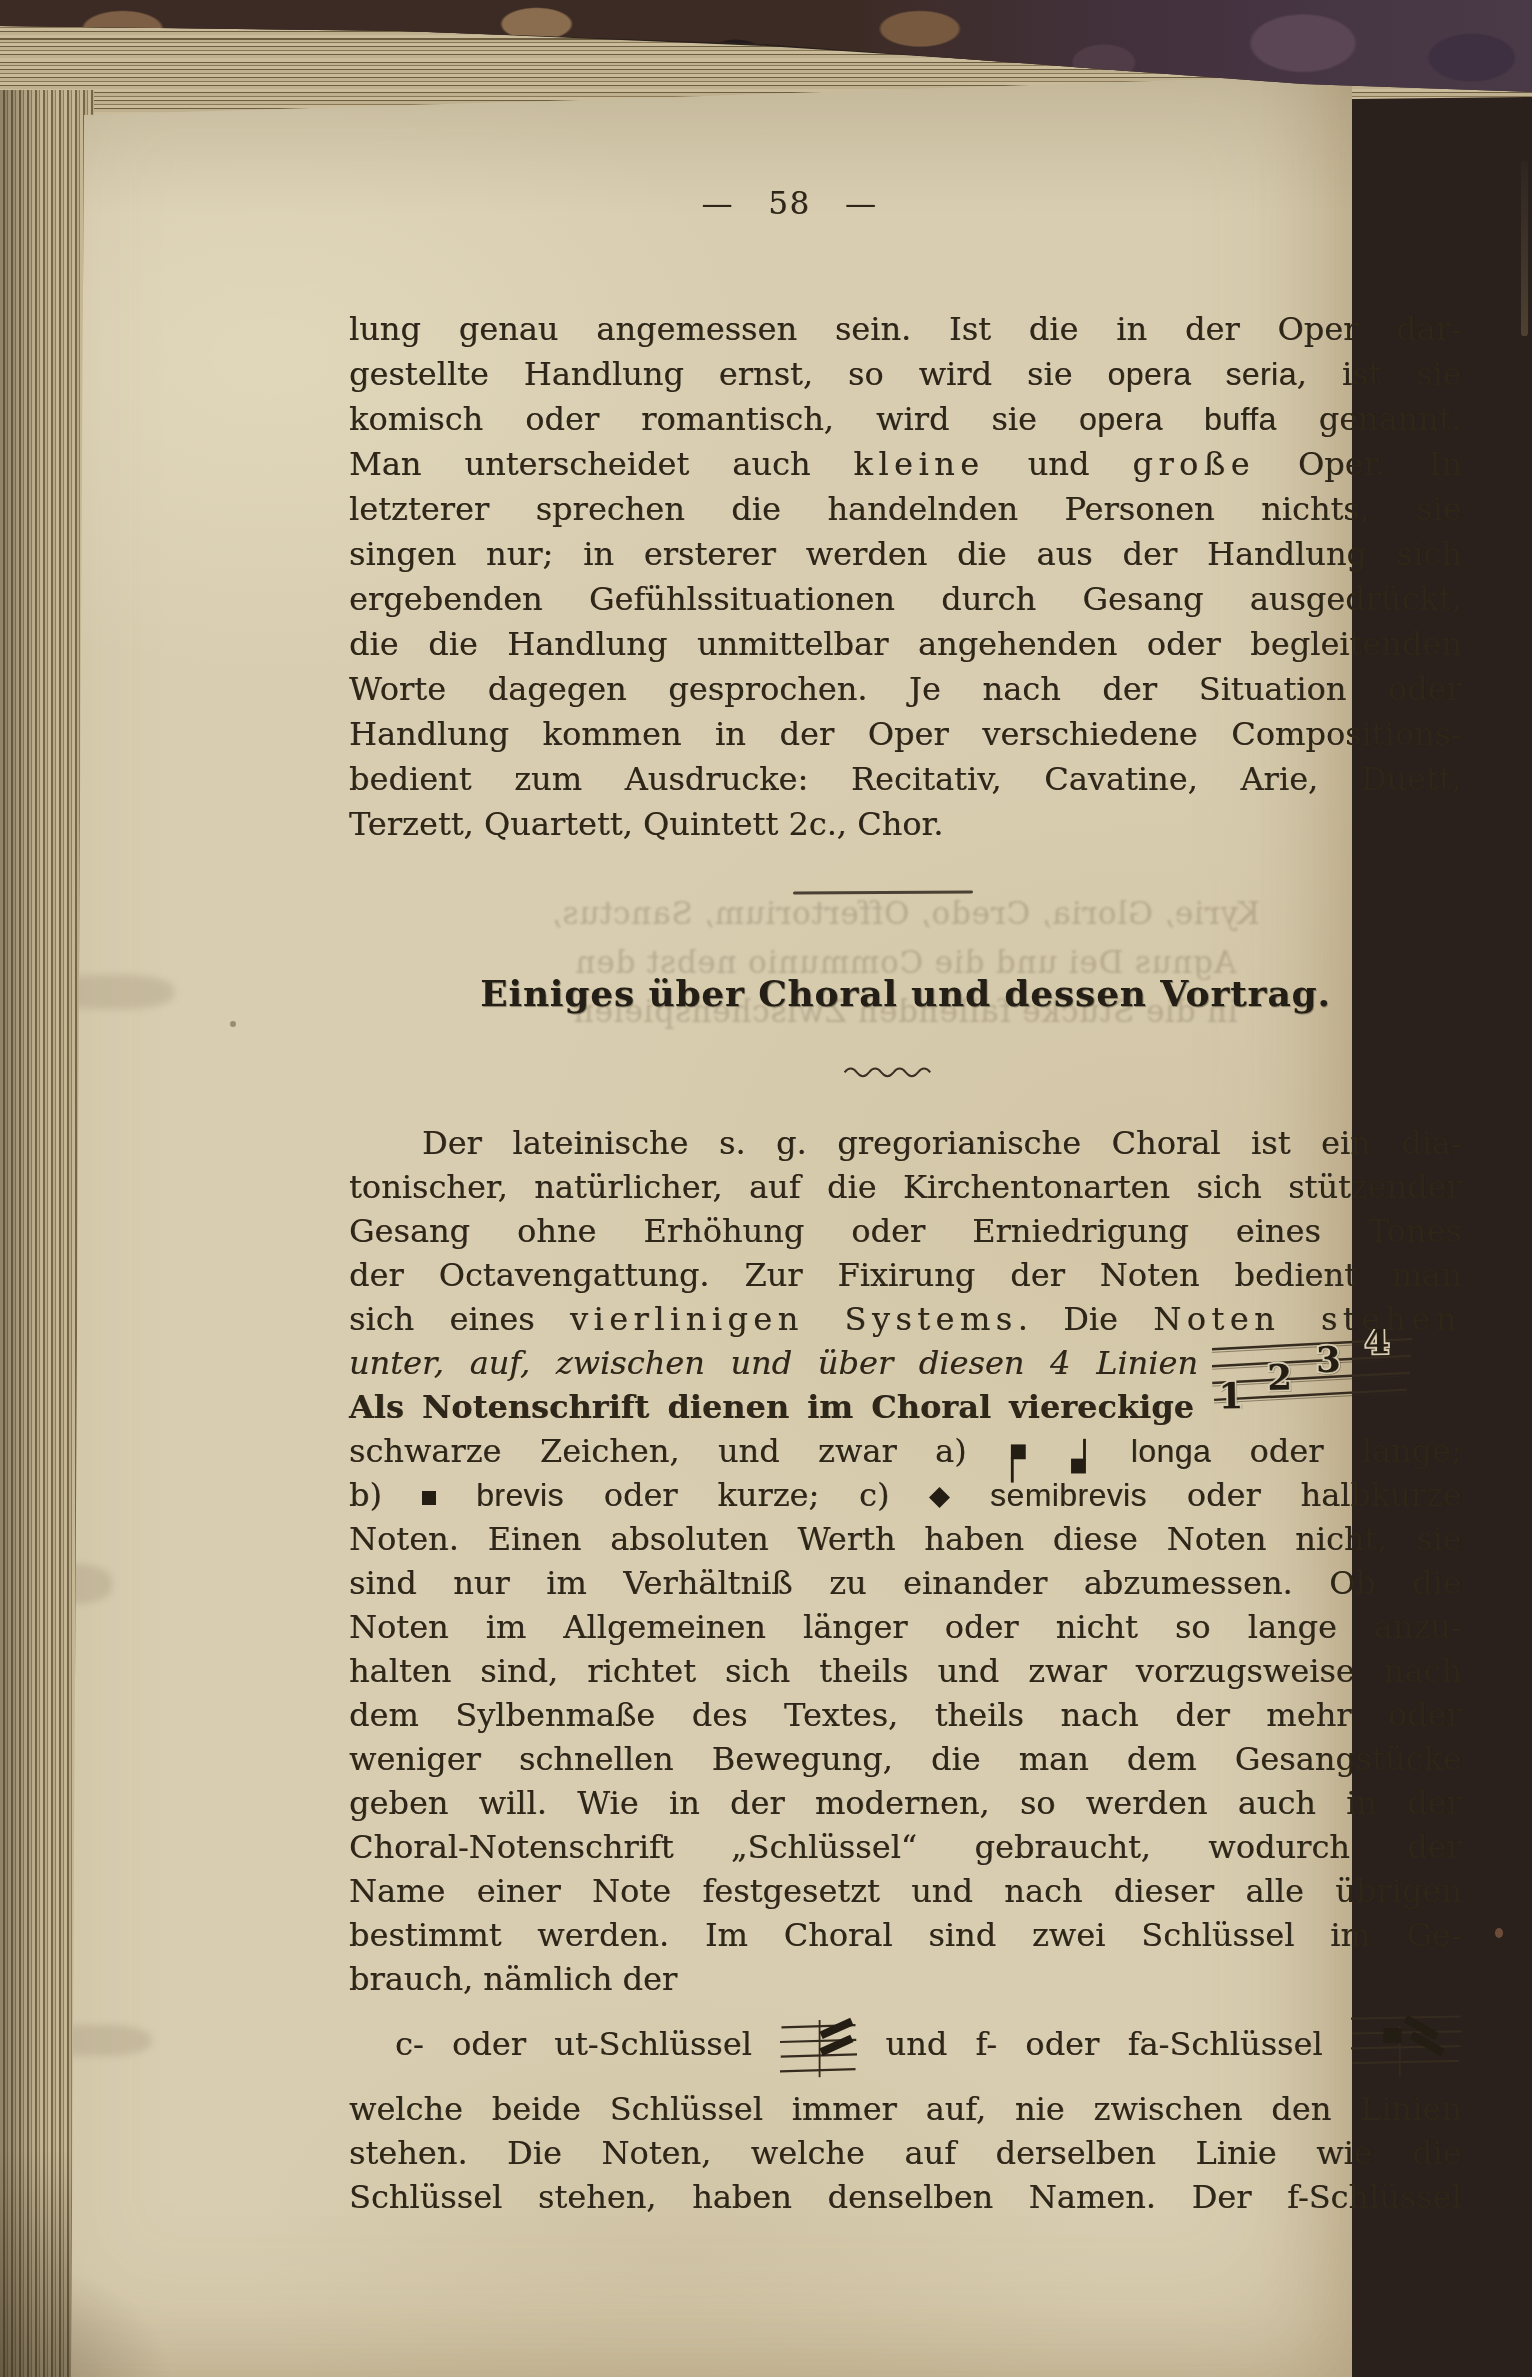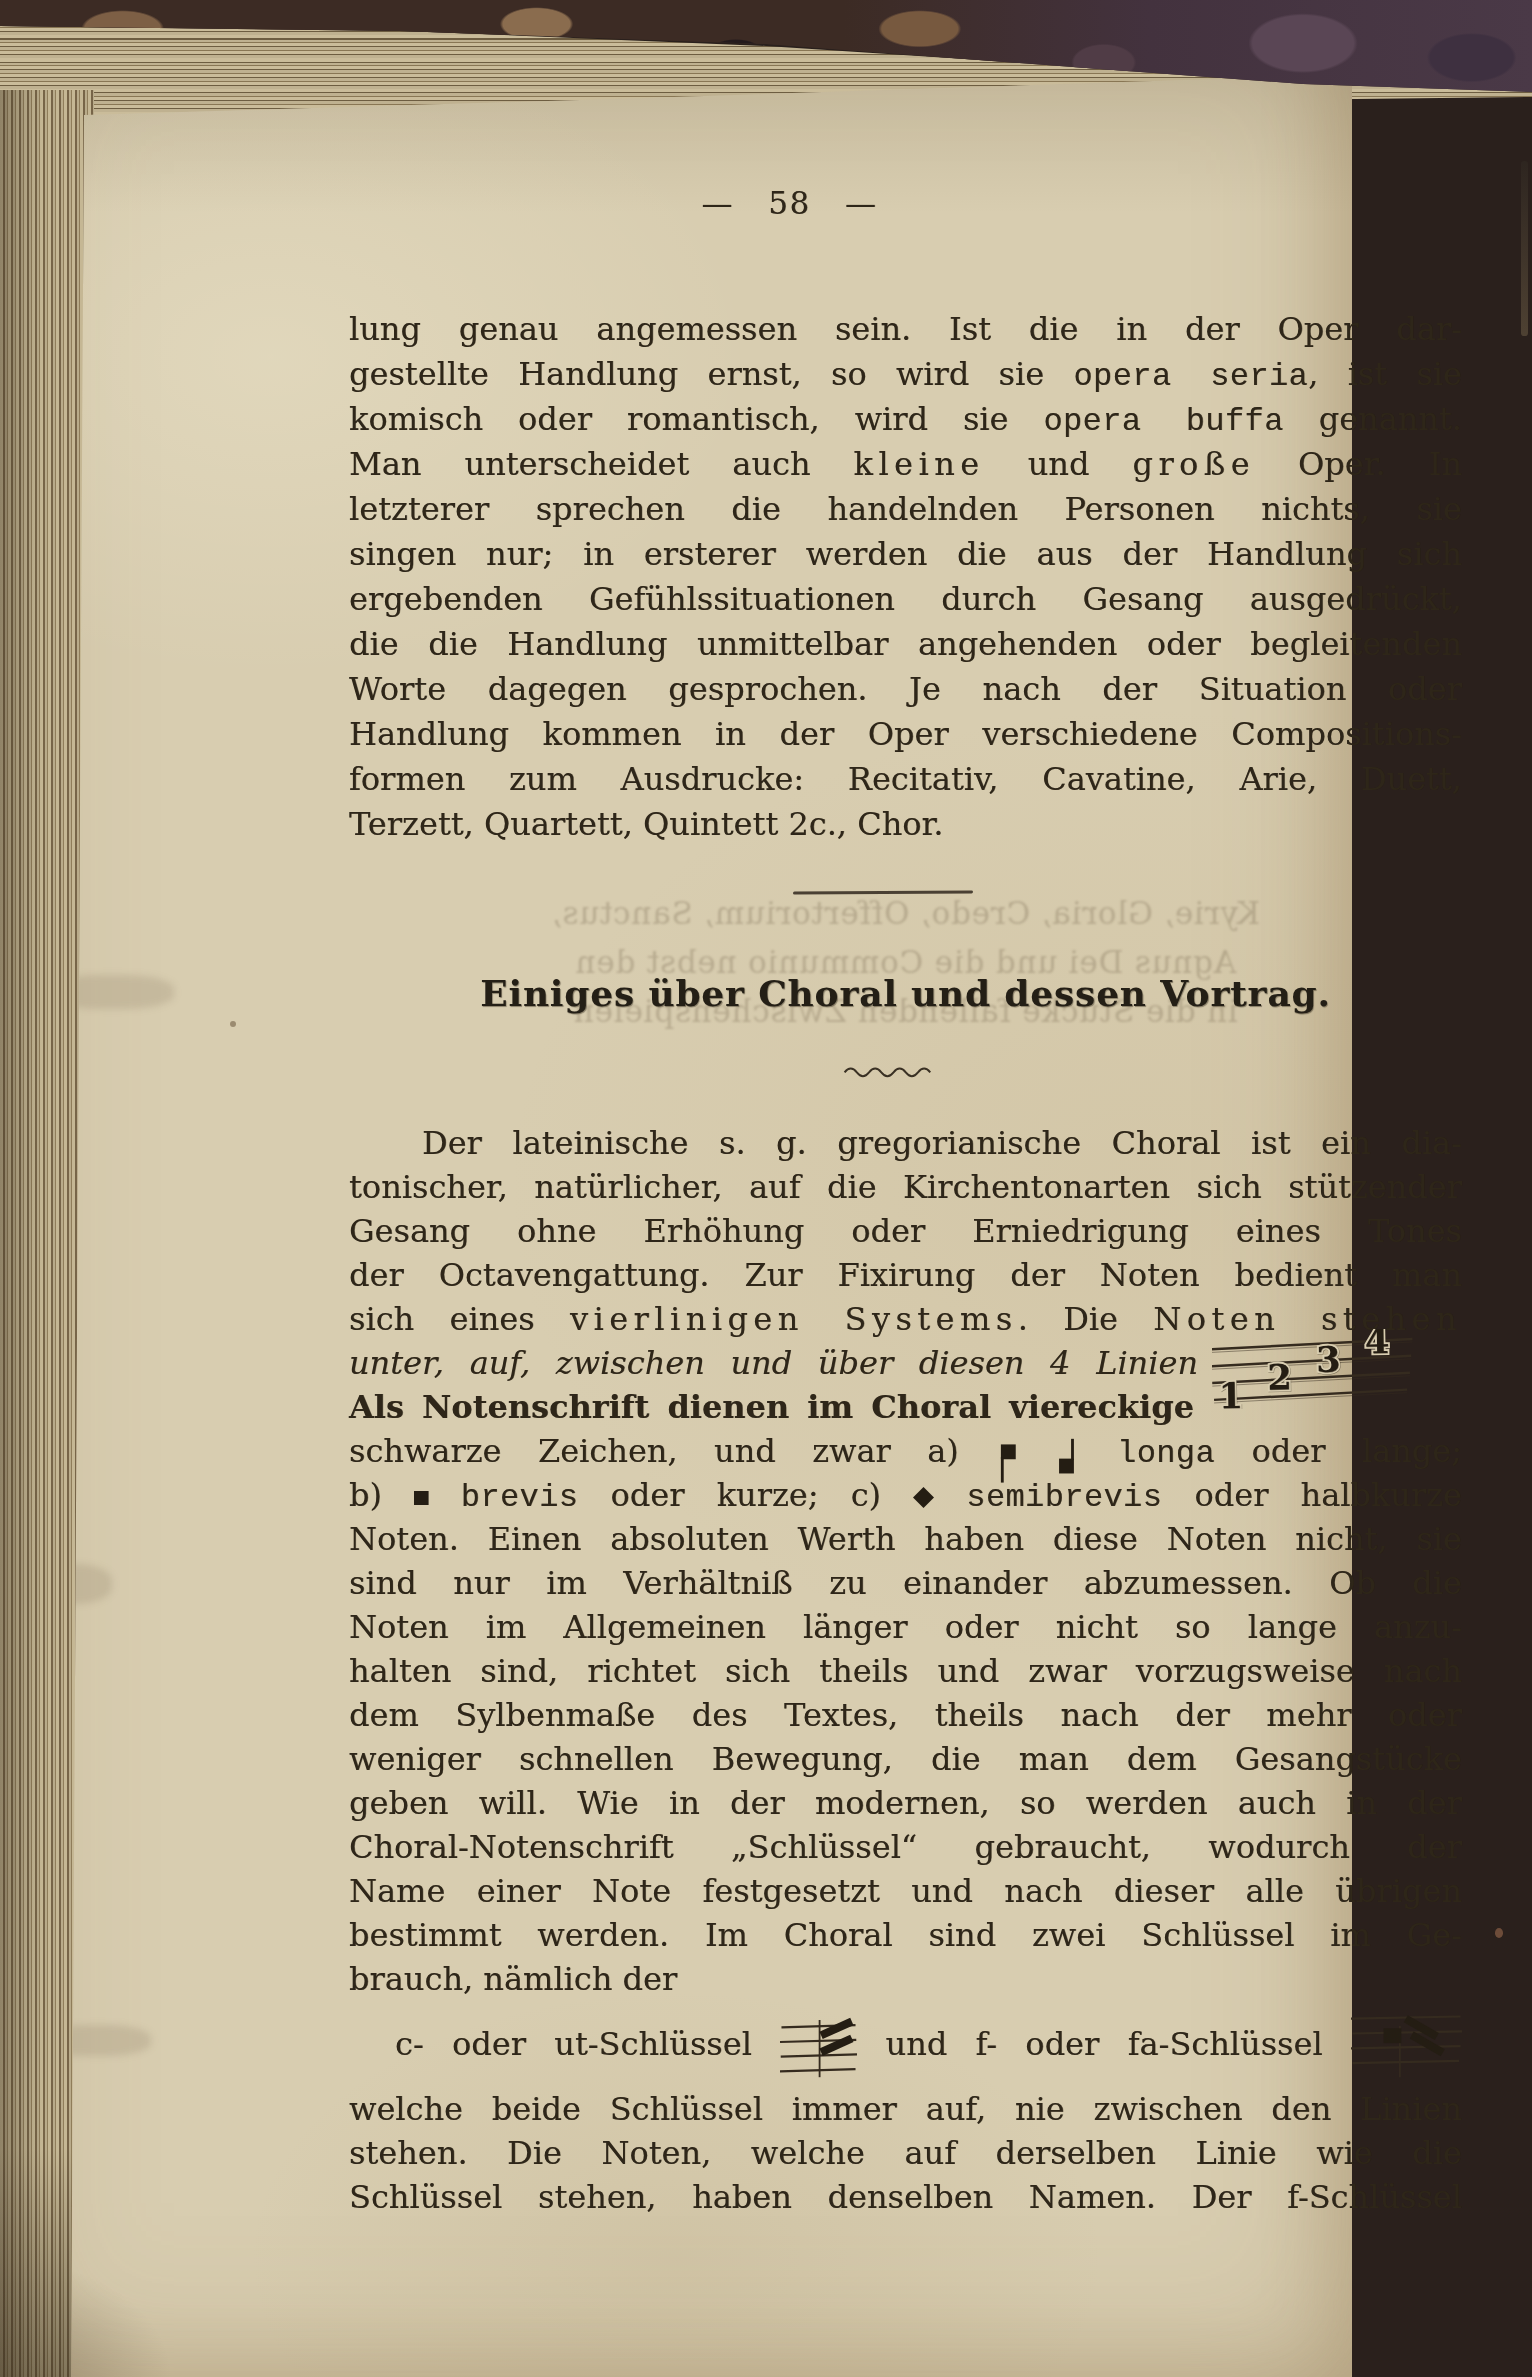--- a/index.html
+++ b/index.html
@@ -64,21 +64,21 @@
   
   .ink{color:#2e2619;text-shadow:0.4px 0.4px 0.6px rgba(40,30,15,.45);}
   .pagenum{position:absolute;left:253px;top:185px;width:1073px;text-align:center;z-index:3;
     font-size:31px;word-spacing:23px;letter-spacing:1.5px;}
   .para{position:absolute;left:349px;width:1113px;z-index:3;font-size:32px;}
   .para1{top:307px;}
   .para2{top:1121px;}
   .line{height:45px;line-height:45px;text-align:justify;text-align-last:justify;white-space:nowrap;}
   .para2 .line{height:44px;line-height:44px;}
   .line.last{text-align-last:left;}
-  .latin{font-family:Liberation Mono, monospace;letter-spacing:0.4px;}
+  .latin{font-family:Liberation Sans, sans-serif;letter-spacing:0.4px;}
   .sperr{letter-spacing:.17em;}
 
   .divider{position:absolute;left:793px;top:891px;width:180px;height:3.1px;z-index:3;
     background:#4a4033;transform:rotate(-.4deg);border-radius:1.5px;}
   .heading{position:absolute;left:349px;top:972px;width:1113px;margin:0;z-index:3;
     text-align:center;font-size:36px;font-weight:700;letter-spacing:0.8px;color:#241f16;
     text-shadow:0.8px 0.8px 0.8px rgba(30,22,10,.4);}
   .flourish{position:absolute;left:842px;top:1064px;z-index:3;}
 
   
@@ -117,21 +117,21 @@
         <div class="line">lung genau angemessen sein. Ist die in der Oper dar-</div>
         <div class="line">gestellte Handlung ernst, so wird sie <span class="latin">opera seria</span>, ist sie</div>
         <div class="line">komisch oder romantisch, wird sie <span class="latin">opera buffa</span> genannt.</div>
         <div class="line">Man unterscheidet auch <span class="sperr">kleine</span> und <span class="sperr">große</span> Oper. In</div>
         <div class="line">letzterer sprechen die handelnden Personen nichts, sie</div>
         <div class="line">singen nur; in ersterer werden die aus der Handlung sich</div>
         <div class="line">ergebenden Gefühlssituationen durch Gesang ausgedrückt,</div>
         <div class="line">die die Handlung unmittelbar angehenden oder begleitenden</div>
         <div class="line">Worte dagegen gesprochen. Je nach der Situation oder</div>
         <div class="line">Handlung kommen in der Oper verschiedene Compositions-</div>
-        <div class="line">formen zum Ausdrucke: Recitativ, Cavatine, Arie, Duett,</div>
+        <div class="line">bedient zum Ausdrucke: Recitativ, Cavatine, Arie, Duett,</div>
         <div class="line last">Terzett, Quartett, Quintett 2c., Chor.</div>
       </div>
 
     <div class="divider"></div>
 
     <h1 class="heading">Einiges über Choral und dessen Vortrag.</h1>
 
     <svg class="flourish" width="100" height="15.3" viewBox="0 0 130 20">
       <path d="M3 11 q8 -10 16 0 t16 0 t16 0 t16 0 t16 0 t16 0 t16 0" fill="none" stroke="#3a3124" stroke-width="2.6"></path>
     </svg>

